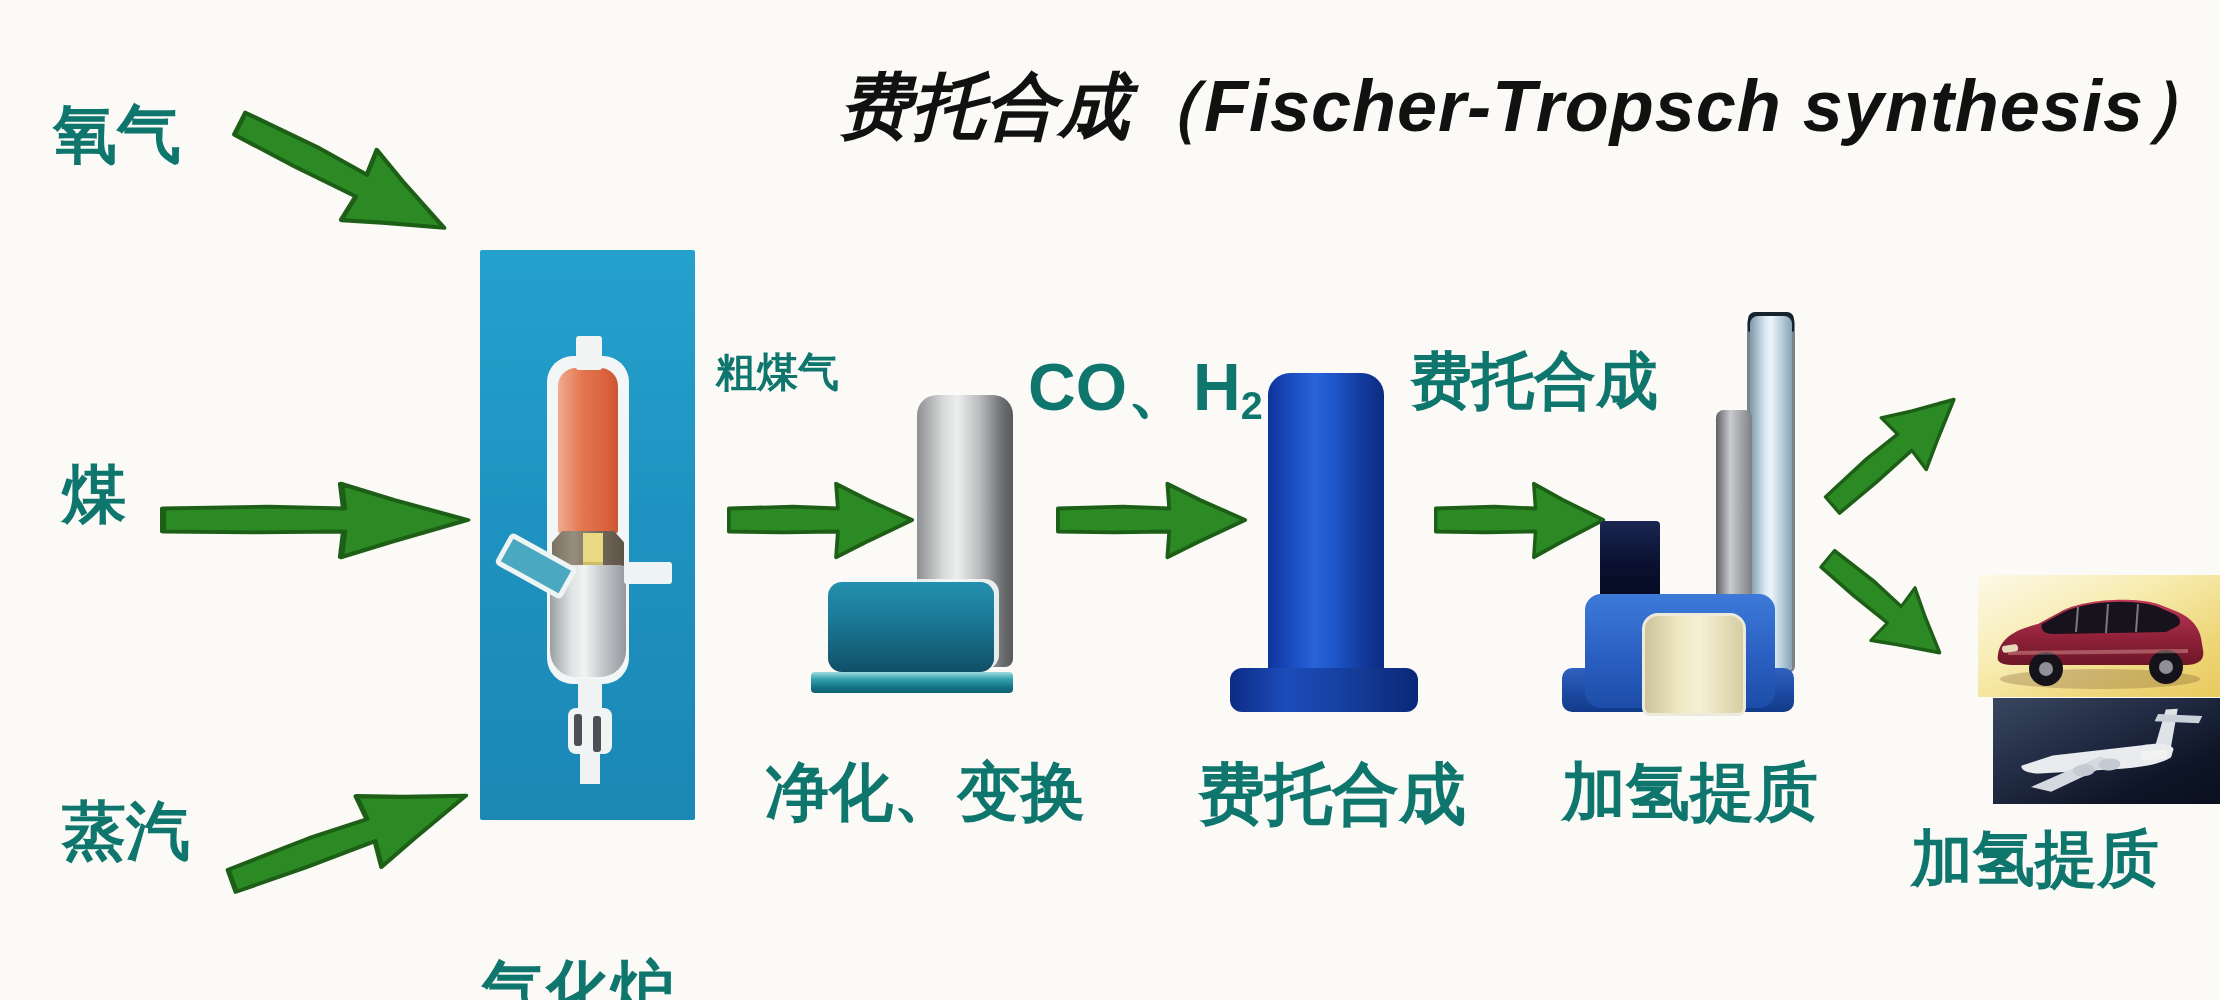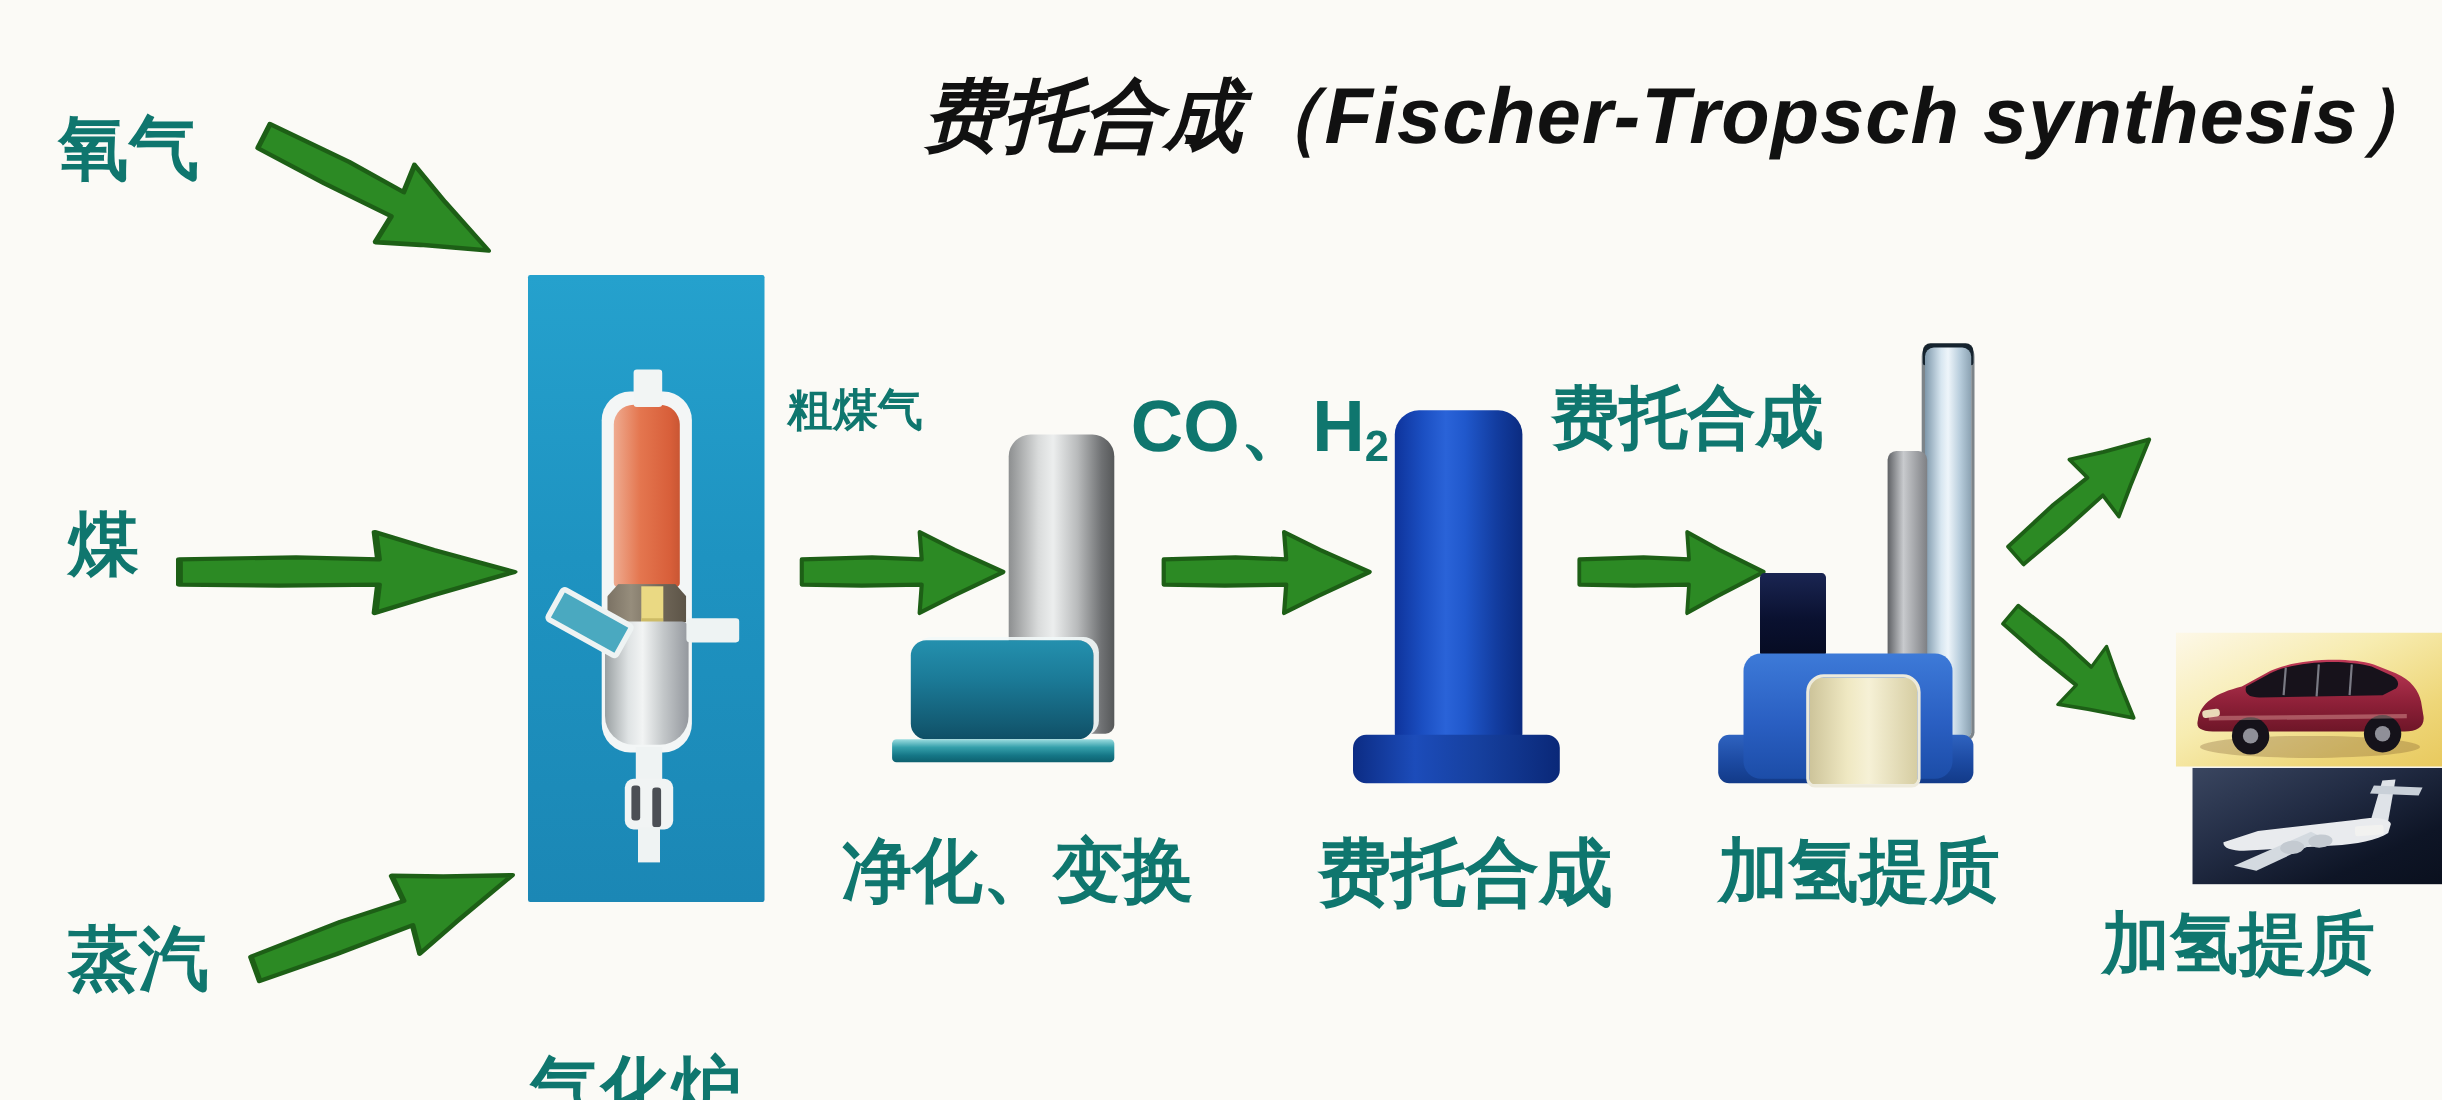--- a/index.html
+++ b/index.html
@@ -76,21 +76,21 @@
 </style>
 </head>
 <body>
 
 <div class="canvas">
 
   <div class="title">费托合成（Fischer-Tropsch synthesis）</div>
 
   <div class="lbl" style="left:53px;top:102px;font-size:64px;">氧气</div>
   <div class="lbl" style="left:62px;top:462px;font-size:64px;">煤</div>
-  <div class="lbl" style="left:62px;top:840px;font-size:64px;">蒸汽</div>
+  <div class="lbl" style="left:62px;top:799px;font-size:64px;">蒸汽</div>
 
   <div class="lbl" style="left:716px;top:352px;font-size:41px;">粗煤气</div>
   <div class="lbl" style="left:1028px;top:354px;font-size:66px;"><span>CO、H</span><span class="sub">2</span></div>
   <div class="lbl" style="left:1410px;top:350px;font-size:62px;">费托合成</div>
 
   <div class="lbl" style="left:482px;top:958px;font-size:64px;">气化炉</div>
   <div class="lbl" style="left:765px;top:760px;font-size:64px;text-align:right;">净化、变换</div>
   <div class="lbl" style="left:1198px;top:760px;font-size:67px;">费托合成</div>
   <div class="lbl" style="left:1562px;top:760px;font-size:64px;">加氢提质</div>
 

